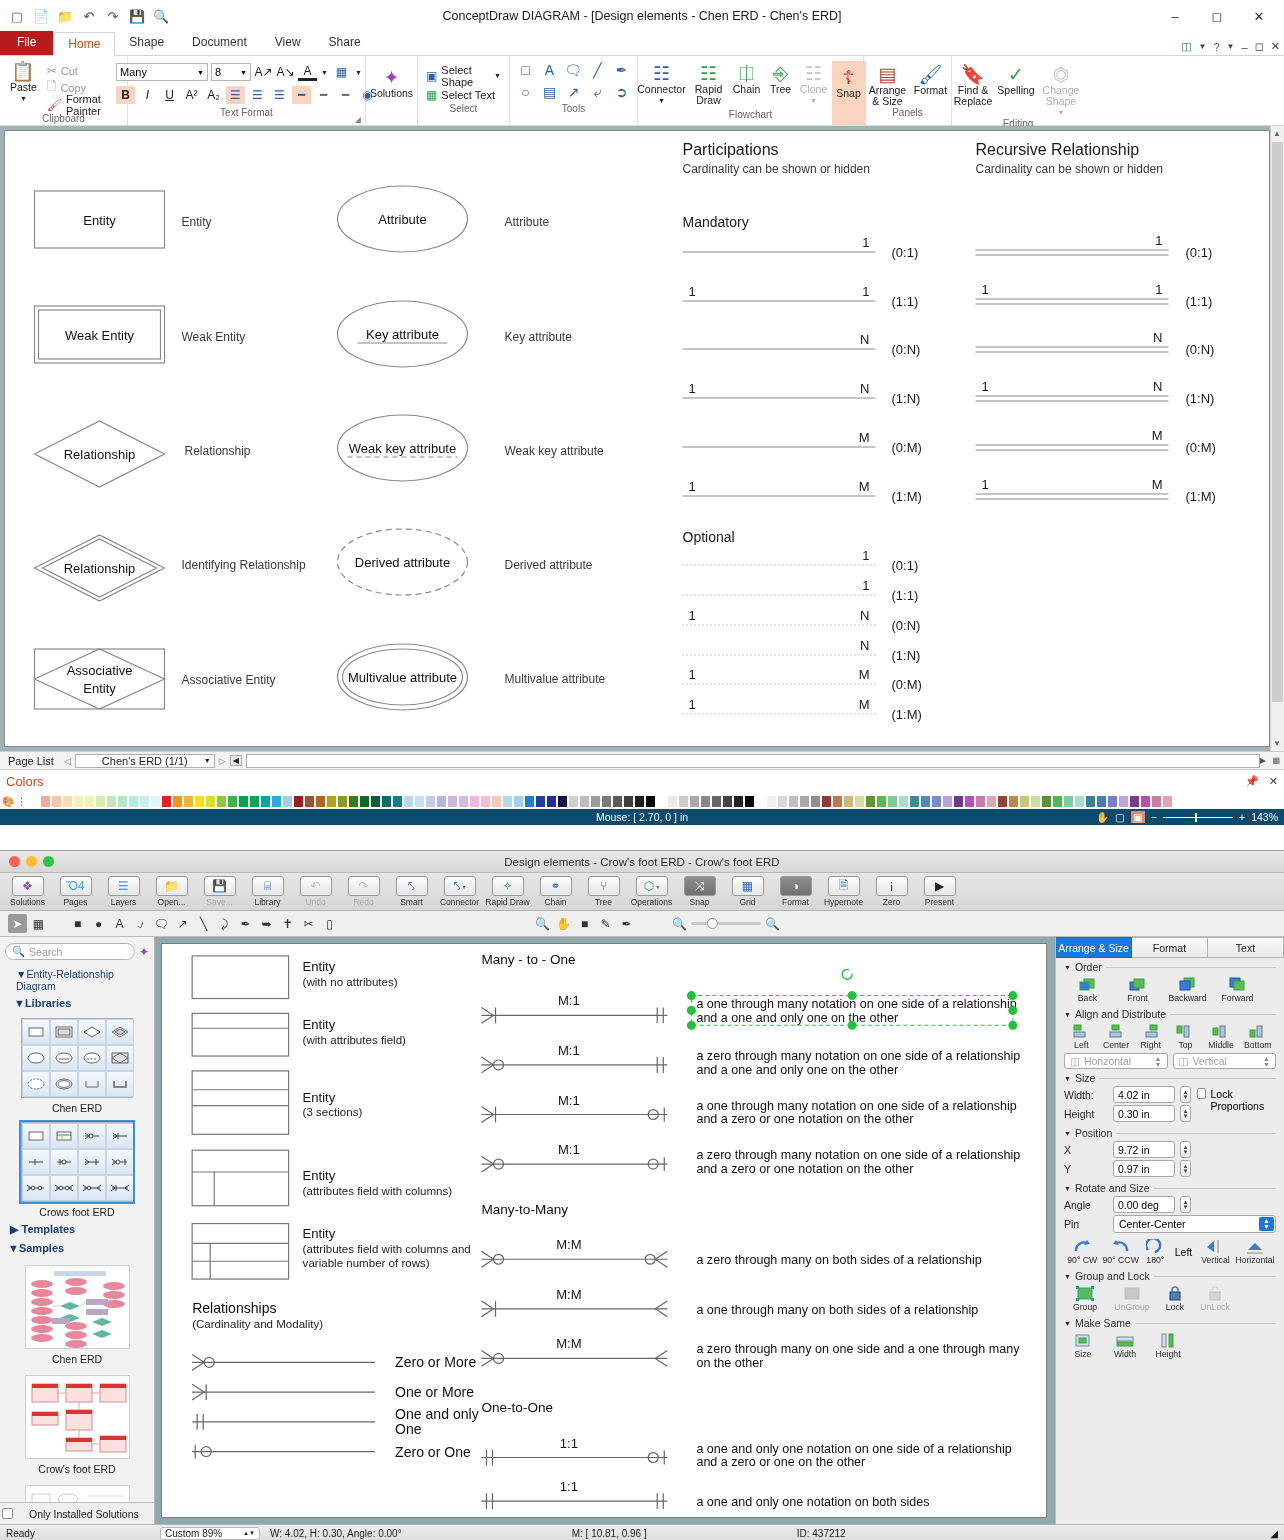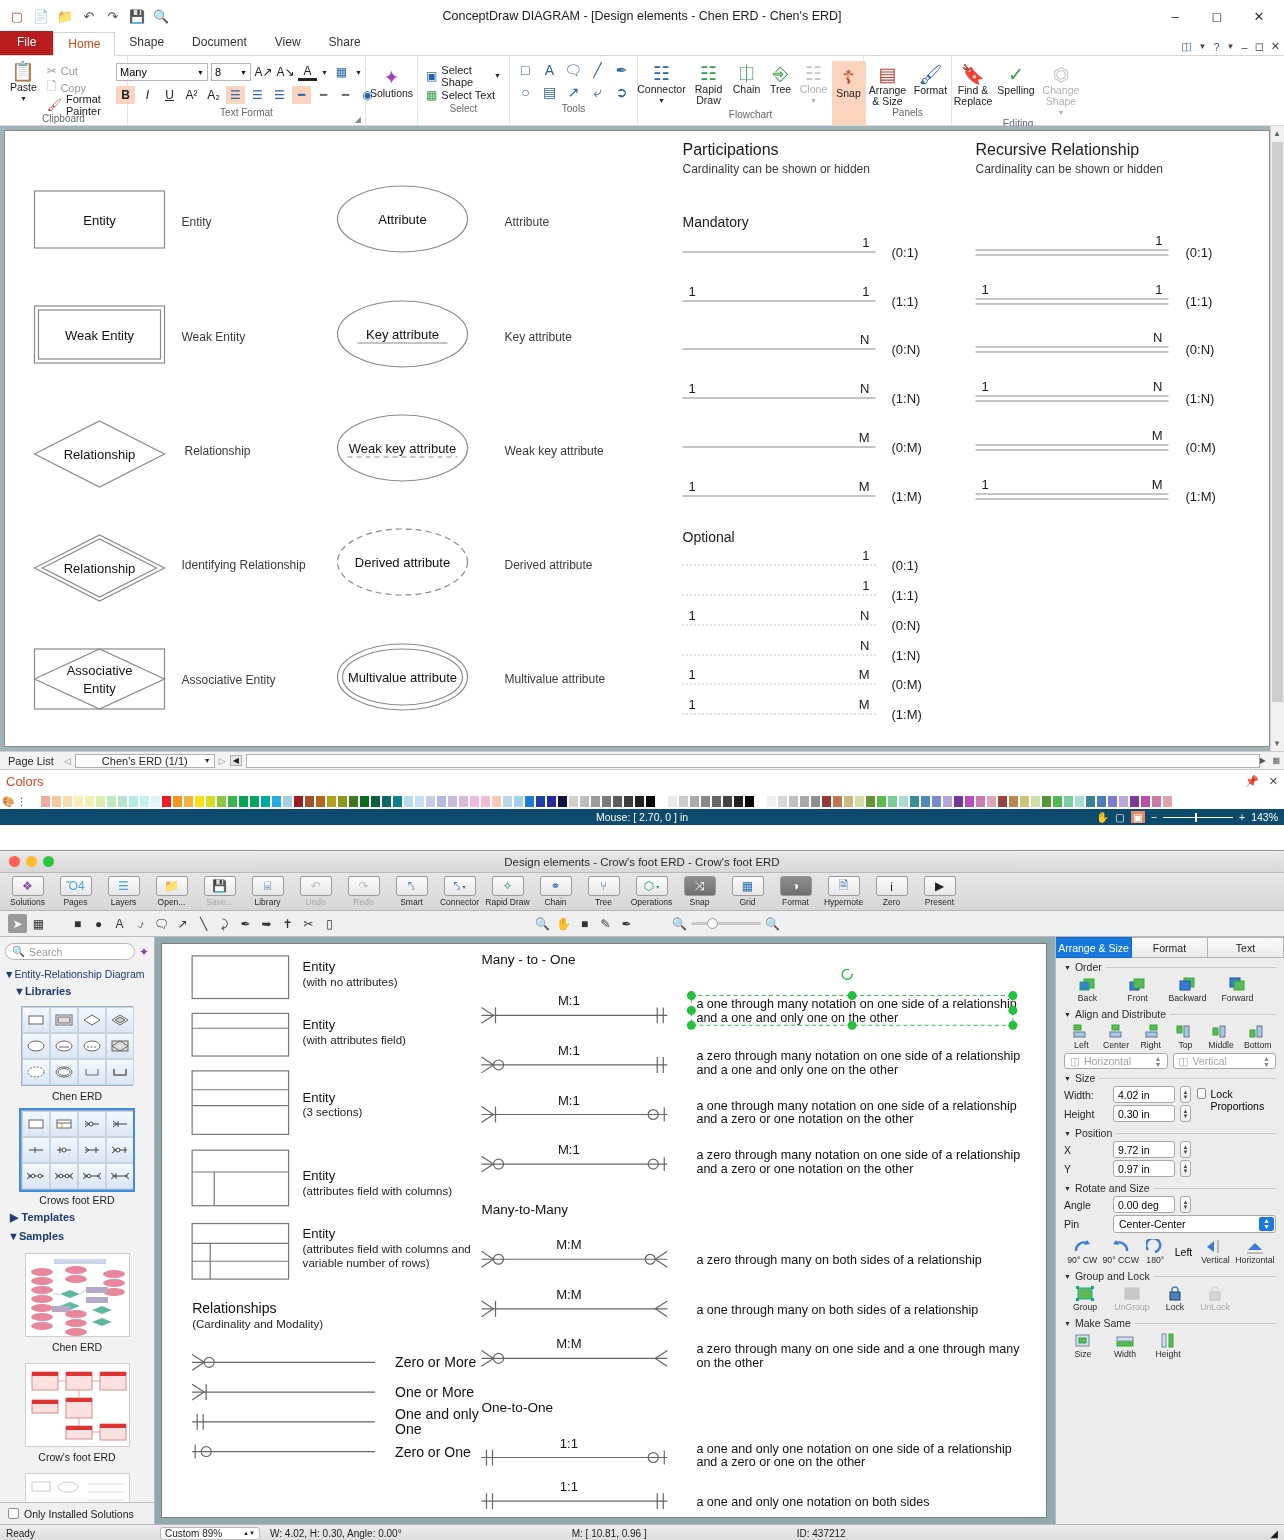--- a/index.html
+++ b/index.html
@@ -78,28 +78,28 @@
   .mt .bx.dark { background:linear-gradient(#8e8e8e,#6f6f6f); }
   .mt .lb { font-size:8.5px; color:#2a2a2a; margin-top:1px; white-space:nowrap;}
   .mt.dis .lb { color:#a9a9a9; }
   .mac-tools2 { height:26px; background:#efefef; display:flex; align-items:center; gap:2px; border-bottom:1px solid #bcbcbc; }
   .t2 { width:19px; height:19px; display:flex; align-items:center; justify-content:center; font-size:12px; color:#333;}
   .t2.sel { background:#9a9a9a; color:#fff; border-radius:2px;}
   .mac-body { display:flex; height:calc(690px - 22px - 38px - 26px - 17px); }
   .mac-side { width:155px; background:#f2f2f2; border-right:1px solid #b9b9b9; position:relative; overflow:hidden;}
   .search-row { display:flex; align-items:center; gap:4px; padding:6px 5px;}
   .search-box { flex:1; height:17px; border:1px solid #b4b4b4; border-radius:9px; background:#fff; display:flex; align-items:center; gap:4px; padding:0 6px; font-size:10.5px; color:#9a9a9a;}
-  .side-h { font-size:10.5px; color:#1b3d73; padding:2px 4px; }
+  .side-h { font-size:10.5px; color:#1b3d73; padding:2px 4px;margin-left:12px; }
   .side-h2 { font-size:11px; color:#1b3d73; font-weight:bold; padding:3px 0 3px 14px;}
   .lib-tile { width:112px; margin:6px auto 0; display:grid; grid-template-columns:repeat(4,28px); grid-template-rows:repeat(3,26px); background:#fff; border:1px solid #9fb0c4;}
   .lib-tile.sel { outline:2px solid #3f8ce0; }
   .lib-cell { border:1px solid #c8d3e0; background:linear-gradient(#f4f8fd,#d9e6f4); display:flex; align-items:center; justify-content:center;}
   .lib-cap { text-align:center; font-size:10.5px; color:#1c1c1c; padding:4px 0 2px;}
   .sample-thumb { width:105px; height:84px; background:#fff; border:1px solid #cfcfcf; margin:8px auto 0; position:relative; overflow:hidden;}
-  .side-foot { position:absolute; bottom:0; left:0; right:0; height:22px; background:#efefef; border-top:1px solid #bdbdbd; display:flex; align-items:center; gap:5px; padding-left:8px; font-size:10.5px; color:#222;}
+  .side-foot { position:absolute; bottom:0; left:0; right:0; height:22px; background:#efefef; border-top:1px solid #bdbdbd; display:flex; align-items:center; gap:16px; padding-left:2px; font-size:10.5px; color:#222;}
   .cbx { width:11px; height:11px; border:1px solid #8f8f8f; background:#fff; border-radius:2px;}
   .mac-canvas-wrap { flex:1; background:#8fa9ae; padding:6px 8px 6px 6px; position:relative;}
   .mac-canvas { background:#fff; width:100%; height:100%; border:1px solid #7d7d7d; position:relative; overflow:hidden;}
   .mac-insp { width:229px; background:#ececec; border-left:1px solid #b9b9b9; }
   .insp-tabs { display:flex; height:21px; }
   .insp-tab { flex:1; display:flex; align-items:center; justify-content:center; font-size:10.5px; border:1px solid #b3b3b3; border-left:none; background:linear-gradient(#fbfbfb,#e9e9e9); color:#1d1d1d;}
   .insp-tab.active { background:#1878e0; color:#fff; border-color:#1368c8;}
   .sec { padding:3px 8px 0; }
   .sec-h { font-size:10.5px; color:#2a2a2a; display:flex; align-items:center; gap:4px; }
   .sec-h:after { content:""; flex:1; height:1px; background:#c9c9c9;}

